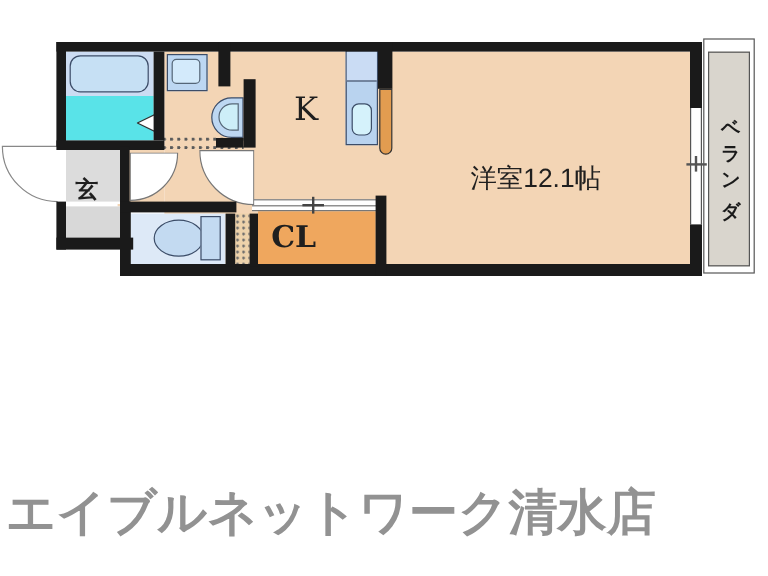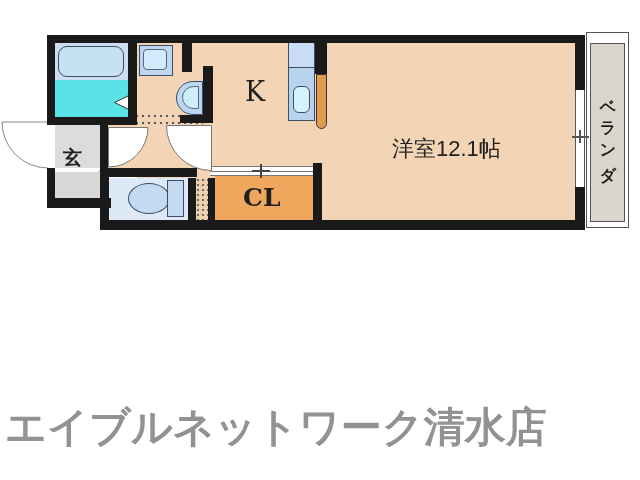--- a/index.html
+++ b/index.html
@@ -38,21 +38,21 @@
   <div class="abs" style="left:55px;top:172px;width:47px;height:26px;background:#d8d8d8;"></div>
   <div class="room-label" style="left:63px;top:145px;font-size:19px;font-weight:700;">玄</div>
 
   <div class="abs" style="left:109px;top:178px;width:79px;height:44px;background:#dde9f7;"></div>
   <div class="abs" style="left:128px;top:183px;width:42px;height:31px;background:#c3daf1;border:1.5px solid #3c4d68;border-radius:50%;"></div>
   <div class="abs" style="left:167px;top:180px;width:17px;height:37px;background:#c3daf1;border:1.5px solid #3c4d68;"></div>
 
   <div class="abs hatch" style="left:196px;top:178px;width:12px;height:44px;"></div>
 
   <div class="abs" style="left:215px;top:175px;width:98px;height:47px;background:#efa75e;"></div>
-  <div class="room-label" style="left:243px;top:183px;font-size:25px;font-weight:600;font-family:'DejaVu Serif',serif;">CL</div>
+  <div class="room-label" style="left:226px;top:183px;font-size:25px;font-weight:600;font-family:'DejaVu Serif',serif;">CL</div>
 
   <div class="abs" style="left:210px;top:166px;width:104px;height:10px;background:#ffffff;border-top:1px solid #777;border-bottom:1px solid #777;">
     <div class="abs" style="left:0;top:4px;width:104px;height:1px;background:#777;"></div>
     <div class="abs" style="left:50px;top:-3px;width:2px;height:14px;background:#444;"></div>
     <div class="abs" style="left:42px;top:3px;width:18px;height:2px;background:#444;"></div>
   </div>
 
   <div class="abs" style="left:586px;top:32px;width:43px;height:196px;background:#ffffff;border:1px solid #555;"></div>
   <div class="abs" style="left:590px;top:43px;width:35px;height:179px;background:#d9d5cd;border:1px solid #555;display:flex;align-items:center;justify-content:center;">
     <span style="writing-mode:vertical-rl;text-orientation:upright;font-size:16px;font-weight:600;letter-spacing:4px;color:#1a1a1a;">ベランダ</span>

